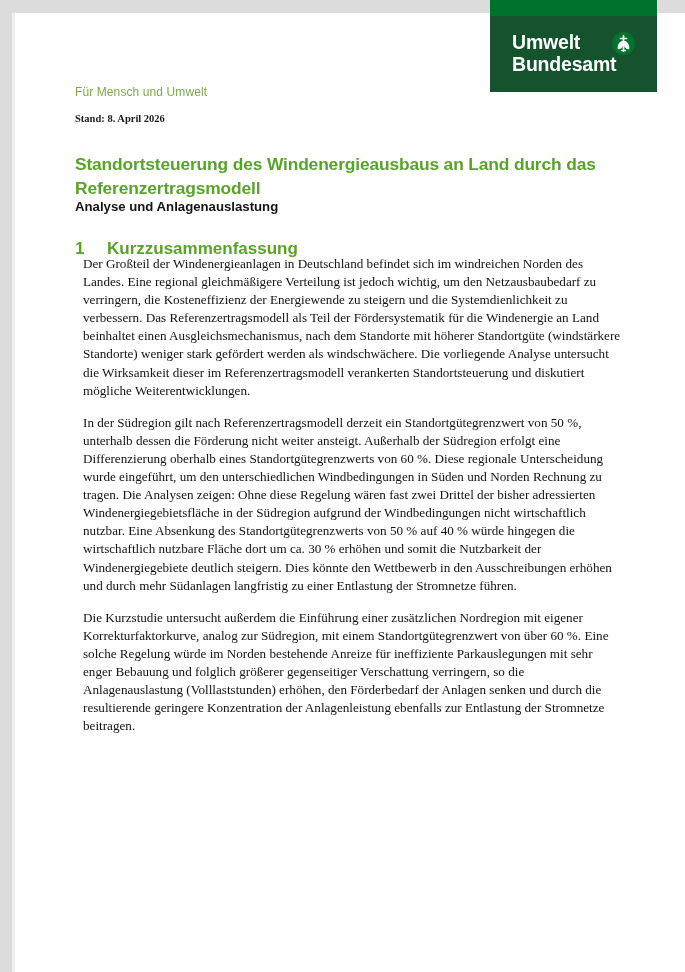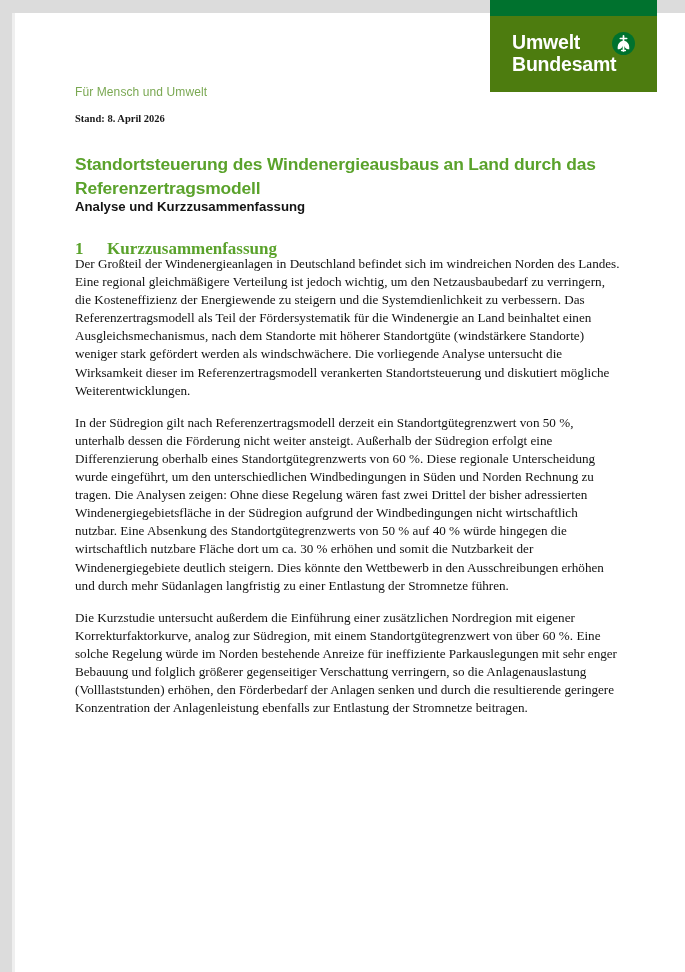--- a/index.html
+++ b/index.html
@@ -66,21 +66,21 @@
     width: 167px;
     height: 16px;
     background: #00722e;
   }
   .logo-box {
     position: absolute;
     left: 490px;
     top: 16px;
     width: 167px;
     height: 76px;
-    background: #4d7c0f;
+    background: #14532d;
   }
   .logo-text {
     position: absolute;
     left: 22px;
     top: 15px;
     color: #ffffff;
     font-family: "Liberation Sans", sans-serif;
     font-weight: bold;
     font-size: 19.5px;
     line-height: 22px;
@@ -143,21 +143,21 @@
     font-family: "Liberation Sans", sans-serif;
     font-weight: bold;
     font-size: 13.2px;
   }
 
   .section-head {
     position: absolute;
     top: 222px;
     left: 0;
     color: #5aa22b;
-    font-family: Liberation Serif, serif;
+    font-family: Liberation Sans, sans-serif;
     font-weight: bold;
     font-size: 17px;
     letter-spacing: 0px;
   }
   .section-head .sec-num {
     display: inline-block;
     width: 32px;
   }
 
   .body-block {
@@ -165,21 +165,21 @@
     top: 255px;
     left: 0;
     width: 546px;
   }
   .body-par {
     color: #111111;
     font-family: "Liberation Serif", serif;
     font-size: 13.15px;
     line-height: 18.1px;
     text-align: left;
-    margin: 0 0 14px 0;
+    margin: 0 0 14px 8px;
   }
 </style>
 </head>
 <body>
 
 <div id="page-root">
 
   <div class="grey-backdrop-top"></div>
   <div class="grey-backdrop-left"></div>
   <div class="sheet-edge-shadow"></div>
@@ -203,21 +203,21 @@
   </div>
 
   <div class="content">
 
     <div class="claim">Für Mensch und Umwelt</div>
 
     <div class="datestamp">Stand: 8. April 2026</div>
 
     <h1 class="doc-title">Standortsteuerung des Windenergieausbaus an Land durch das Referenzertragsmodell</h1>
 
-    <h2 class="doc-subtitle">Analyse und Kurzzusammenfassung</h2>
+    <h2 class="doc-subtitle">Analyse und Anlagenauslastung</h2>
 
     <h3 class="section-head">
       <span class="sec-num">1</span><span>Kurzzusammenfassung</span>
     </h3>
 
     <div class="body-block">
       <p class="body-par">Der Großteil der Windenergieanlagen in Deutschland befindet sich im windreichen Norden des Landes. Eine regional gleichmäßigere Verteilung ist jedoch wichtig, um den Netzausbaubedarf zu verringern, die Kosteneffizienz der Energiewende zu steigern und die Systemdienlichkeit zu verbessern. Das Referenzertragsmodell als Teil der Fördersystematik für die Windenergie an Land beinhaltet einen Ausgleichsmechanismus, nach dem Standorte mit höherer Standortgüte (windstärkere Standorte) weniger stark gefördert werden als windschwächere. Die vorliegende Analyse untersucht die Wirksamkeit dieser im Referenzertragsmodell verankerten Standortsteuerung und diskutiert mögliche Weiterentwicklungen.</p>
       <p class="body-par">In der Südregion gilt nach Referenzertragsmodell derzeit ein Standortgütegrenzwert von 50 %, unterhalb dessen die Förderung nicht weiter ansteigt. Außerhalb der Südregion erfolgt eine Differenzierung oberhalb eines Standortgütegrenzwerts von 60 %. Diese regionale Unterscheidung wurde eingeführt, um den unterschiedlichen Windbedingungen in Süden und Norden Rechnung zu tragen. Die Analysen zeigen: Ohne diese Regelung wären fast zwei Drittel der bisher adressierten Windenergiegebietsfläche in der Südregion aufgrund der Windbedingungen nicht wirtschaftlich nutzbar. Eine Absenkung des Standortgütegrenzwerts von 50 % auf 40 % würde hingegen die wirtschaftlich nutzbare Fläche dort um ca. 30 % erhöhen und somit die Nutzbarkeit der Windenergiegebiete deutlich steigern. Dies könnte den Wettbewerb in den Ausschreibungen erhöhen und durch mehr Südanlagen langfristig zu einer Entlastung der Stromnetze führen.</p>
       <p class="body-par">Die Kurzstudie untersucht außerdem die Einführung einer zusätzlichen Nordregion mit eigener Korrekturfaktorkurve, analog zur Südregion, mit einem Standortgütegrenzwert von über 60 %. Eine solche Regelung würde im Norden bestehende Anreize für ineffiziente Parkauslegungen mit sehr enger Bebauung und folglich größerer gegenseitiger Verschattung verringern, so die Anlagenauslastung (Volllaststunden) erhöhen, den Förderbedarf der Anlagen senken und durch die resultierende geringere Konzentration der Anlagenleistung ebenfalls zur Entlastung der Stromnetze beitragen.</p>
     </div>

